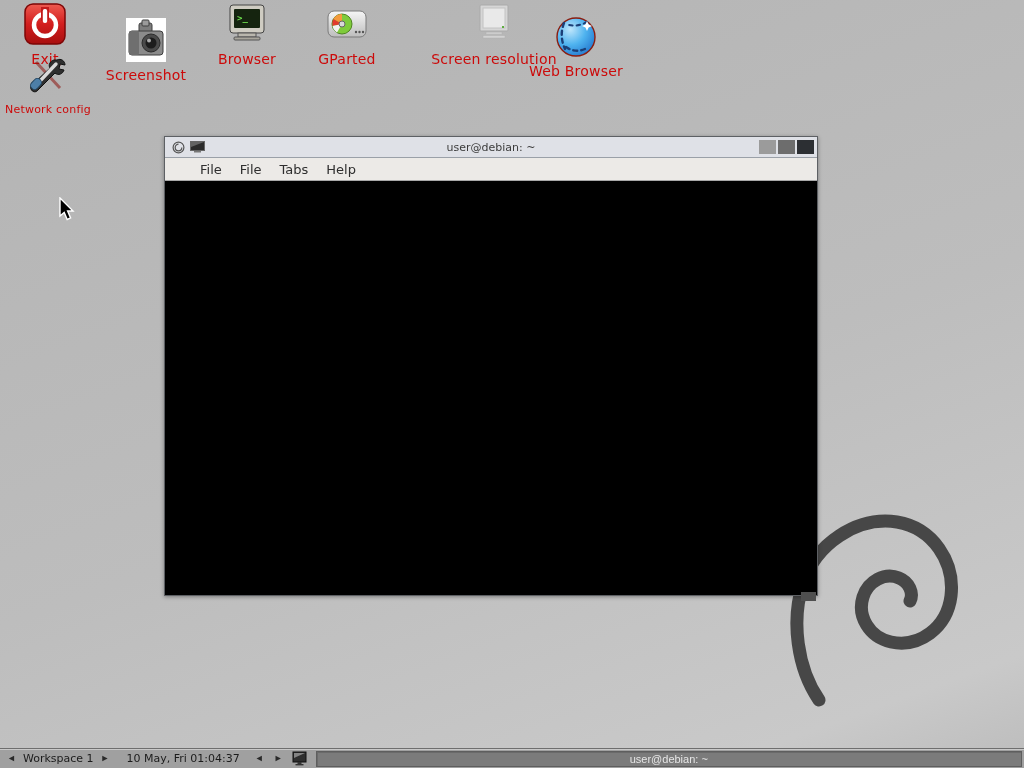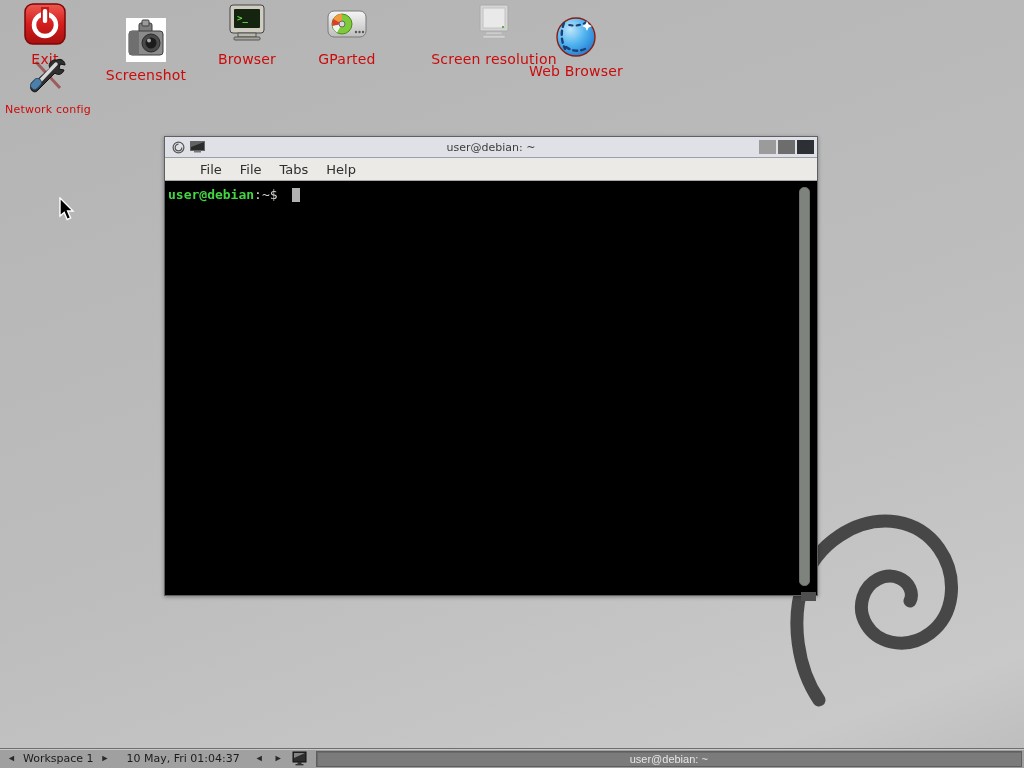--- a/index.html
+++ b/index.html
@@ -236,28 +236,20 @@
       <button class="winbtn max"></button>
       <button class="winbtn close"></button>
     </span>
   </div>
   <div class="menubar">
     <span class="menu-item">File</span>
     <span class="menu-item">File</span>
     <span class="menu-item">Tabs</span>
     <span class="menu-item">Help</span>
   </div>
-  <div class="term">
-    <span class="prompt">
-      <span class="uh">user@debian</span><span class="sep">:</span><span class="path">~</span><span class="sym">$</span>
-    </span><span class="cursor"></span>
-    <div class="vscroll">
-      <div class="thumb"></div>
-    </div>
-  </div>
   <div class="grip"></div>
 </div>
 
 <div class="taskbar">
   <div class="ws-switcher">
     <button class="pager-arrow">◄</button>
     <span>Workspace 1</span>
     <button class="pager-arrow">►</button>
   </div>
   <span class="clock">10 May, Fri 01:04:37</span>

